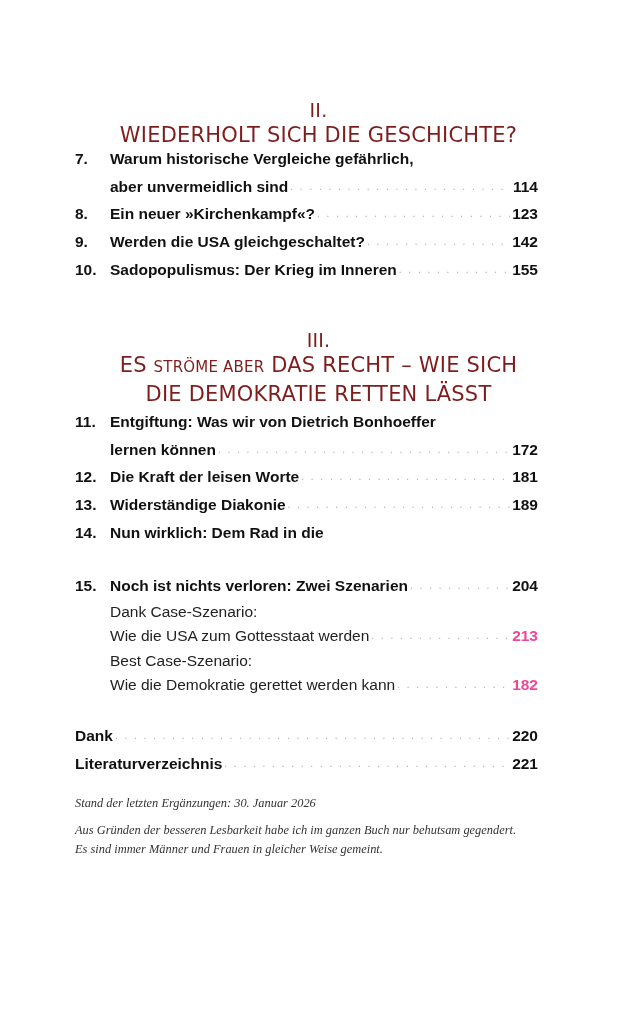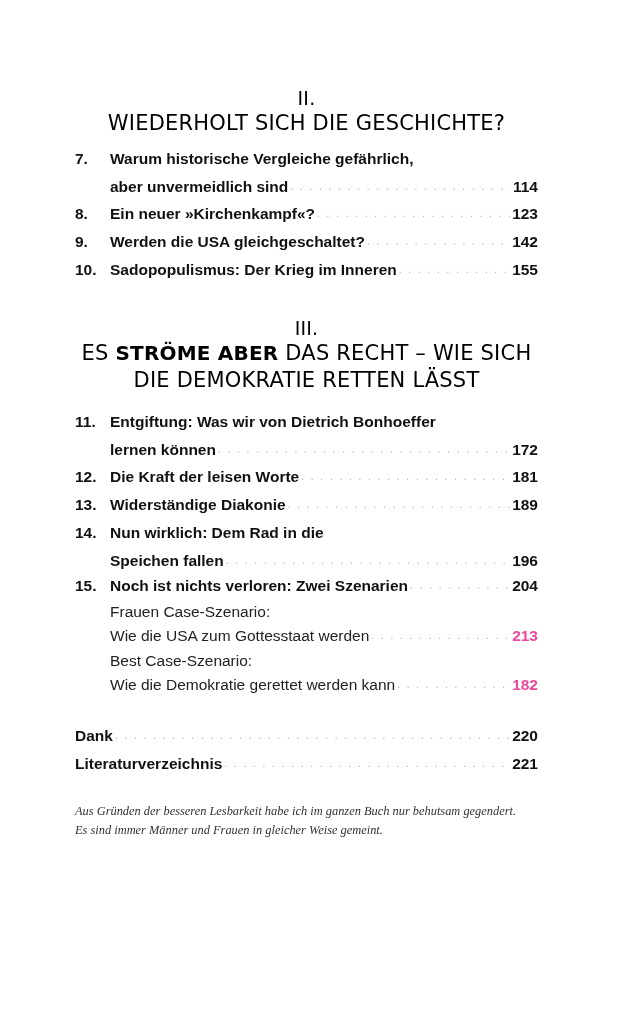--- a/index.html
+++ b/index.html
@@ -16,39 +16,38 @@
       font-family: "Liberation Sans", sans-serif;
     }
     .page {
       position: absolute;
       left: 75px;
       top: 0;
       width: 463px;
     }
     .part-heading {
       text-align: center;
-      color: #000000;
+      color: #7f1d1d;
       font-family: "DejaVu Sans", sans-serif;
       font-weight: normal;
       letter-spacing: 0.2px;
-      margin: 0;
+      margin: 12px;
     }
     .part-num {
       font-size: 19px;
       line-height: 24px;
       display: block;
     }
     .part-title {
       font-size: 21px;
       line-height: 27px;
       display: block;
     }
     .sc {
-      font-size: 20px;
-      font-weight: bold;
+      font-size: 15px;
     }
     #part2 { position: absolute; top: 86px; left: 0; width: 463px; }
     #part3 { position: absolute; top: 316px; left: 0; width: 463px; }
 
     .entry {
       position: absolute;
       left: 0;
       width: 463px;
       font-size: 15.5px;
       font-weight: bold;
@@ -203,43 +202,38 @@
       </div>
     </div>
   </div>
 
   <div class="entry" style="top:519px;">
     <span class="num">14.</span>
     <div class="body">
       <div class="line">
           <span>Nun wirklich: Dem Rad in die</span>
         </div>
-      <div class="line">
-        <span>Speichen fallen</span>
-        <span class="leader"></span>
-        <span class="page-no">196</span>
-      </div>
     </div>
   </div>
 
   <div class="entry" style="top:572px;">
     <span class="num">15.</span>
     <div class="body">
       <div class="line">
         <span>Noch ist nichts verloren: Zwei Szenarien</span>
         <span class="leader"></span>
         <span class="page-no">204</span>
       </div>
     </div>
   </div>
 
   <div class="entry sub" style="top:600px; line-height:24px;">
     <div class="body">
       <div class="line">
-          <span>Frauen Case-Szenario:</span>
+          <span>Dank Case-Szenario:</span>
         </div>
       <div class="line">
         <span>Wie die USA zum Gottesstaat werden</span>
         <span class="leader"></span>
         <span class="page-no">213</span>
       </div>
     </div>
   </div>
 
   <div class="entry sub" style="top:649px; line-height:24px;">
@@ -269,19 +263,20 @@
     <div class="body">
       <div class="line">
         <span>Literaturverzeichnis</span>
         <span class="leader"></span>
         <span class="page-no">221</span>
       </div>
     </div>
   </div>
 
   <div class="notes" style="top:794px;">
+    <p>Stand der letzten Ergänzungen: 30. Januar 2026</p>
     <p style="margin-top:8px;">
       <span>Aus Gründen der besseren Lesbarkeit habe ich im ganzen Buch nur behutsam gegendert.</span><br>
       <span>Es sind immer Männer und Frauen in gleicher Weise gemeint.</span>
     </p>
   </div>
 
 </div>
 
 </body></html>

